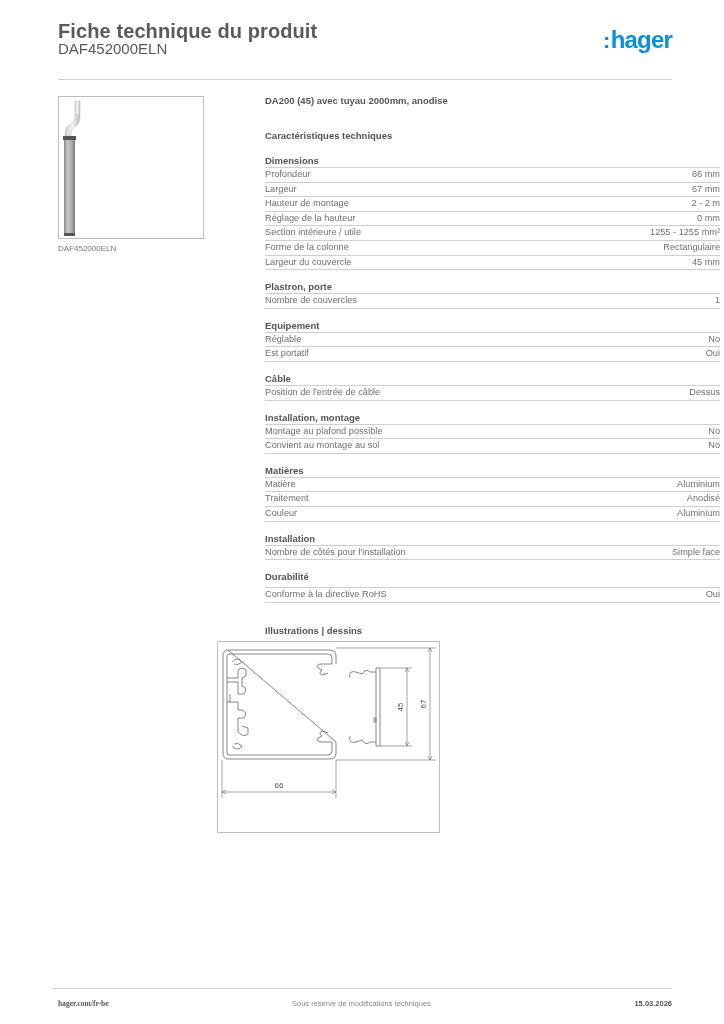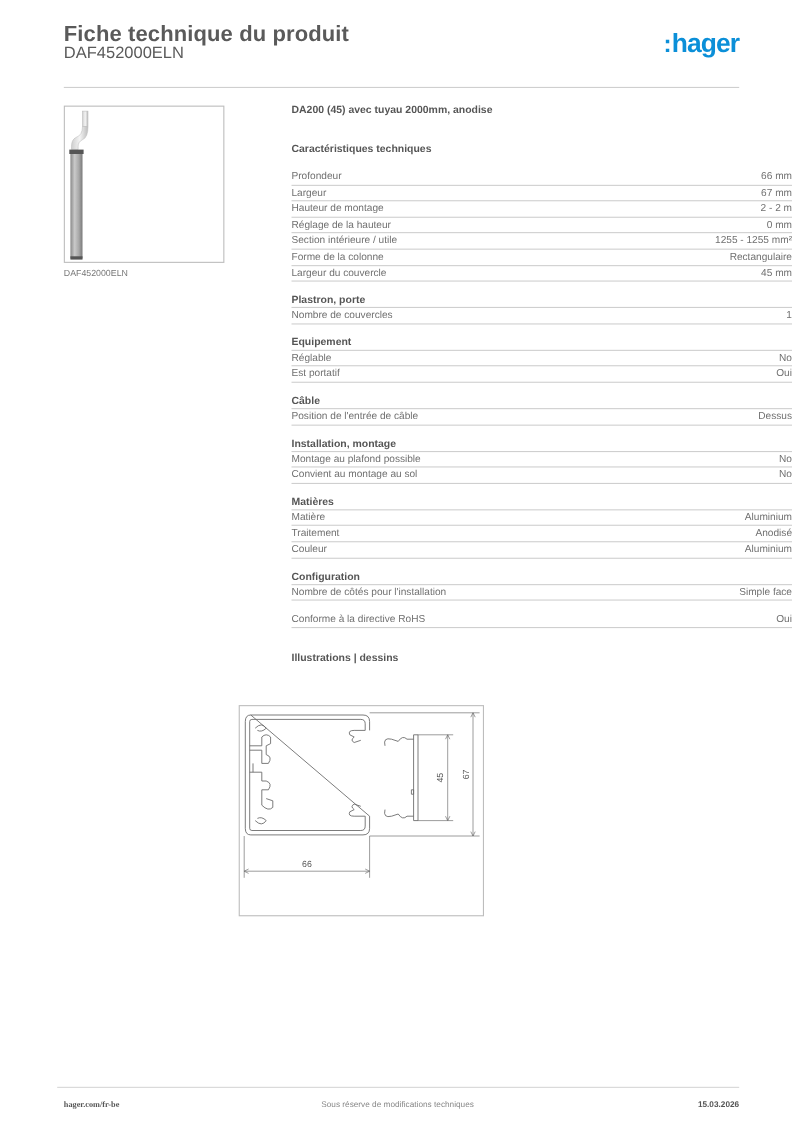--- a/index.html
+++ b/index.html
@@ -71,20 +71,21 @@
     <rect x="5" y="136" width="11" height="3" fill="#555"></rect>
   </svg>
 </div>
 <div class="thumb-caption">DAF452000ELN</div>
 
 <div class="main">
   <div class="product-desc">DA200 (45) avec tuyau 2000mm, anodise</div>
   <div class="tech-title">Caractéristiques techniques</div>
 
   <div class="section first">
+    <div class="section-title">Dimensions</div>
     <div class="row">
         <span>Profondeur</span>
         <span class="val">66 mm</span>
       </div>
     <div class="row">
         <span>Largeur</span>
         <span class="val">67 mm</span>
       </div>
     <div class="row">
         <span>Hauteur de montage</span>
@@ -158,28 +159,29 @@
         <span>Traitement</span>
         <span class="val">Anodisé</span>
       </div>
     <div class="row">
         <span>Couleur</span>
         <span class="val">Aluminium</span>
       </div>
   </div>
 
   <div class="section">
-    <div class="section-title">Configuration</div>
+    <div class="section-title">Installation</div>
     <div class="row">
         <span>Nombre de côtés pour l'installation</span>
         <span class="val">Simple face</span>
       </div>
   </div>
 
   <div class="section">
+    <div class="section-title" style="height:18px;">Durabilité</div>
     <div class="row">
         <span>Conforme à la directive RoHS</span>
         <span class="val">Oui</span>
       </div>
   </div>
 
   <div class="illus-title">Illustrations | dessins</div>
 </div>
 
 <div class="drawing">

